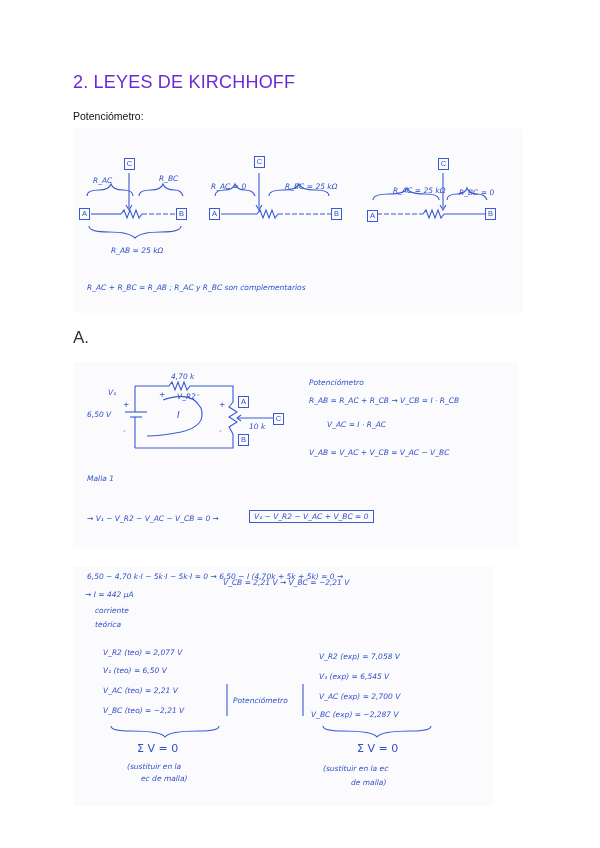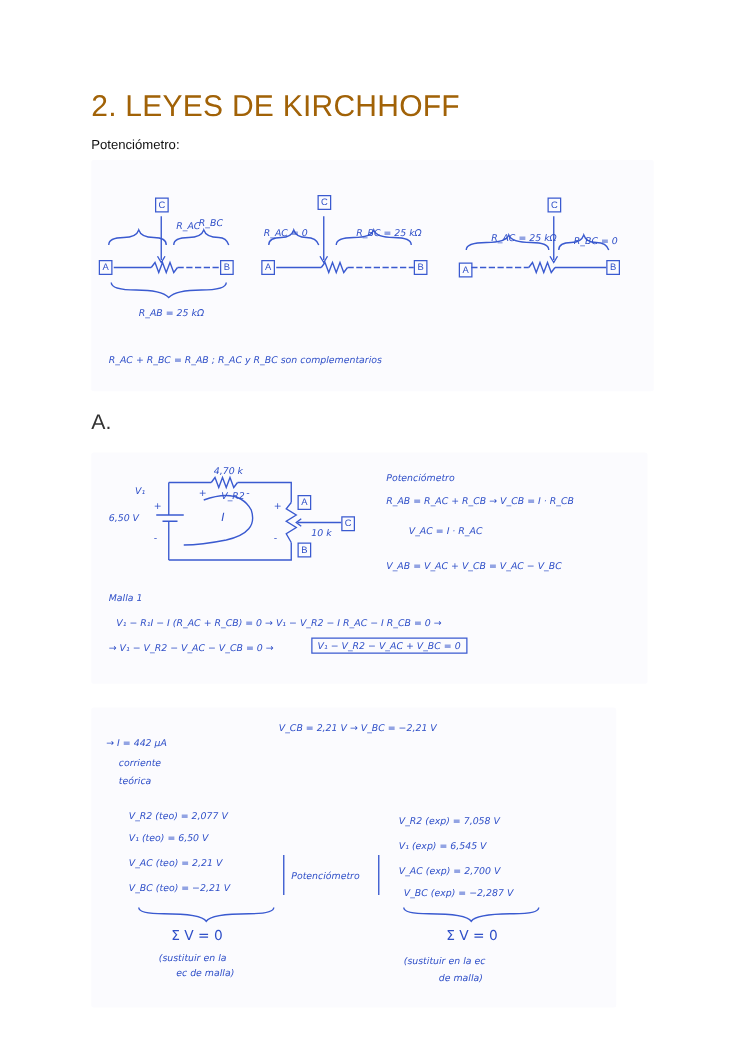--- a/index.html
+++ b/index.html
@@ -1,19 +1,19 @@
 <!DOCTYPE html>
 <html><head>
 <meta charset="utf-8">
 <style>
   html, body { margin: 0; padding: 0; background: #ffffff; }
   body { width: 600px; height: 848px; position: relative; overflow: hidden;
          font-family: "Liberation Sans", sans-serif; color: #222; }
   .abs { position: absolute; }
-  .h2 { left: 73px; top: 72px; font-size: 24px; color: #a16207; letter-spacing: 0.2px; font-weight: normal; margin: 0; }
+  .h2 { left: 73px; top: 72px; font-size: 18px; color: #6d28d9; letter-spacing: 0.2px; font-weight: normal; margin: 0; }
   .sub { left: 73px; top: 110px; font-size: 10.5px; color: #111; }
   .secA { left: 73px; top: 328px; font-size: 17px; color: #333; }
   .scan { background: #fbfbfe; border-radius: 2px; }
   .hw { font-family: "DejaVu Sans", sans-serif; color: #3050c8; font-size: 9px; white-space: nowrap; font-style: italic; }
   .hwsm { font-size: 7.5px; }
   .hwlg { font-size: 11px; }
   svg .ink { stroke: #3a5ad0; fill: none; stroke-width: 1.1; }
   .boxed { border: 1px solid #3a5ad0; padding: 1px 4px; }
   .tag { display: inline-block; border: 1px solid #3a5ad0; width: 9px; height: 10px; line-height: 10px; text-align: center; font-size: 7.5px; color: #3050c8; font-style: normal; }
 </style>
@@ -48,21 +48,21 @@
     <line class="ink" x1="371" y1="86" x2="412" y2="86"></line>
     <line class="ink" x1="370" y1="45" x2="370" y2="80"></line>
     <polyline class="ink" points="367,77 370,82 373,77"></polyline>
     <path class="ink" d="M300,72 q0,-6 16,-6 q16,0 18,-6 q2,6 18,6 q14,0 14,6"></path>
     <path class="ink" d="M374,72 q0,-6 10,-6 q8,0 10,-6 q2,6 10,6 q8,0 10,6"></path>
   </svg>
 
   <span class="abs tag" style="left:51px;top:30px;">C</span>
   <span class="abs tag" style="left:6px;top:80px;">A</span>
   <span class="abs tag" style="left:103px;top:80px;">B</span>
-  <span class="abs hw hwsm" style="left:20px;top:48px;margin-left:48px;">R_AC</span>
+  <span class="abs hw hwsm" style="left:20px;top:48px;">R_AC</span>
   <span class="abs hw hwsm" style="left:86px;top:46px;">R_BC</span>
   <span class="abs hw hwsm" style="left:38px;top:118px;">R_AB = 25 kΩ</span>
 
   <span class="abs tag" style="left:181px;top:28px;">C</span>
   <span class="abs tag" style="left:136px;top:80px;">A</span>
   <span class="abs tag" style="left:258px;top:80px;">B</span>
   <span class="abs hw hwsm" style="left:138px;top:54px;">R_AC = 0</span>
   <span class="abs hw hwsm" style="left:212px;top:54px;">R_BC = 25 kΩ</span>
 
   <span class="abs tag" style="left:365px;top:30px;">C</span>
@@ -109,26 +109,26 @@
   <span class="abs tag" style="left:165px;top:72px;">B</span>
   <span class="abs tag" style="left:200px;top:51px;">C</span>
   <span class="abs hw hwsm" style="left:176px;top:60px;">10 k</span>
 
   <span class="abs hw hwsm" style="left:236px;top:16px;">Potenciómetro</span>
   <span class="abs hw hwsm" style="left:236px;top:34px;">R_AB = R_AC + R_CB → V_CB = I · R_CB</span>
   <span class="abs hw hwsm" style="left:254px;top:58px;">V_AC = I · R_AC</span>
   <span class="abs hw hwsm" style="left:236px;top:86px;">V_AB = V_AC + V_CB = V_AC − V_BC</span>
 
   <span class="abs hw hwsm" style="left:14px;top:112px;">Malla 1</span>
-  <span class="abs hw hwsm" style="left:20px;top:132px;">V₁ − R₁I − I (R_AC + R_CB) = 0 → V₁ − V_R2 − I R_AC − I R_CB = 0 →</span>
   <span class="abs hw hwsm" style="left:14px;top:152px;">→ V₁ − V_R2 − V_AC − V_CB = 0 →</span>
   <span class="abs hw hwsm boxed" style="left:176px;top:148px;">V₁ − V_R2 − V_AC + V_BC = 0</span>
 </div>
 
 <div class="abs scan" style="left:73px;top:566px;width:420px;height:240px;">
+  <span class="abs hw hwsm" style="left:14px;top:6px;">6,50 − 4,70 k·I − 5k·I − 5k·I = 0 → 6,50 − I (4,70k + 5k + 5k) = 0 →</span>
   <span class="abs hw hwsm" style="left:12px;top:24px;">→ I = 442 μA</span>
   <span class="abs hw hwsm" style="left:22px;top:40px;">corriente</span>
   <span class="abs hw hwsm" style="left:22px;top:54px;">teórica</span>
   <span class="abs hw hwsm" style="left:150px;top:12px;">V_CB = 2,21 V → V_BC = −2,21 V</span>
 
   <span class="abs hw hwsm" style="left:30px;top:82px;">V_R2 (teo) = 2,077 V</span>
   <span class="abs hw hwsm" style="left:30px;top:100px;">V₁ (teo) = 6,50 V</span>
   <span class="abs hw hwsm" style="left:30px;top:120px;">V_AC (teo) = 2,21 V</span>
   <span class="abs hw hwsm" style="left:30px;top:140px;">V_BC (teo) = −2,21 V</span>
   <span class="abs hw hwsm" style="left:160px;top:130px;">Potenciómetro</span>
@@ -138,17 +138,17 @@
     <path class="ink" d="M38,160 q0,5 20,5 q30,0 34,6 q4,-6 34,-6 q20,0 20,-5"></path>
     <path class="ink" d="M250,160 q0,5 20,5 q30,0 34,6 q4,-6 34,-6 q20,0 20,-5"></path>
   </svg>
   <span class="abs hw hwlg" style="left:64px;top:176px;font-style:normal;">Σ V = 0</span>
   <span class="abs hw hwsm" style="left:54px;top:196px;">(sustituir en la</span>
   <span class="abs hw hwsm" style="left:68px;top:208px;">ec de malla)</span>
 
   <span class="abs hw hwsm" style="left:246px;top:86px;">V_R2 (exp) = 7,058 V</span>
   <span class="abs hw hwsm" style="left:246px;top:106px;">V₁ (exp) = 6,545 V</span>
   <span class="abs hw hwsm" style="left:246px;top:126px;">V_AC (exp) = 2,700 V</span>
-  <span class="abs hw hwsm" style="left:250px;top:144px;">V_BC (exp) = −2,287 V</span>
+  <span class="abs hw hwsm" style="left:238px;top:144px;">V_BC (exp) = −2,287 V</span>
   <span class="abs hw hwlg" style="left:284px;top:176px;font-style:normal;">Σ V = 0</span>
   <span class="abs hw hwsm" style="left:250px;top:198px;">(sustituir en la ec</span>
   <span class="abs hw hwsm" style="left:278px;top:212px;">de malla)</span>
 </div>
 
 </body></html>

